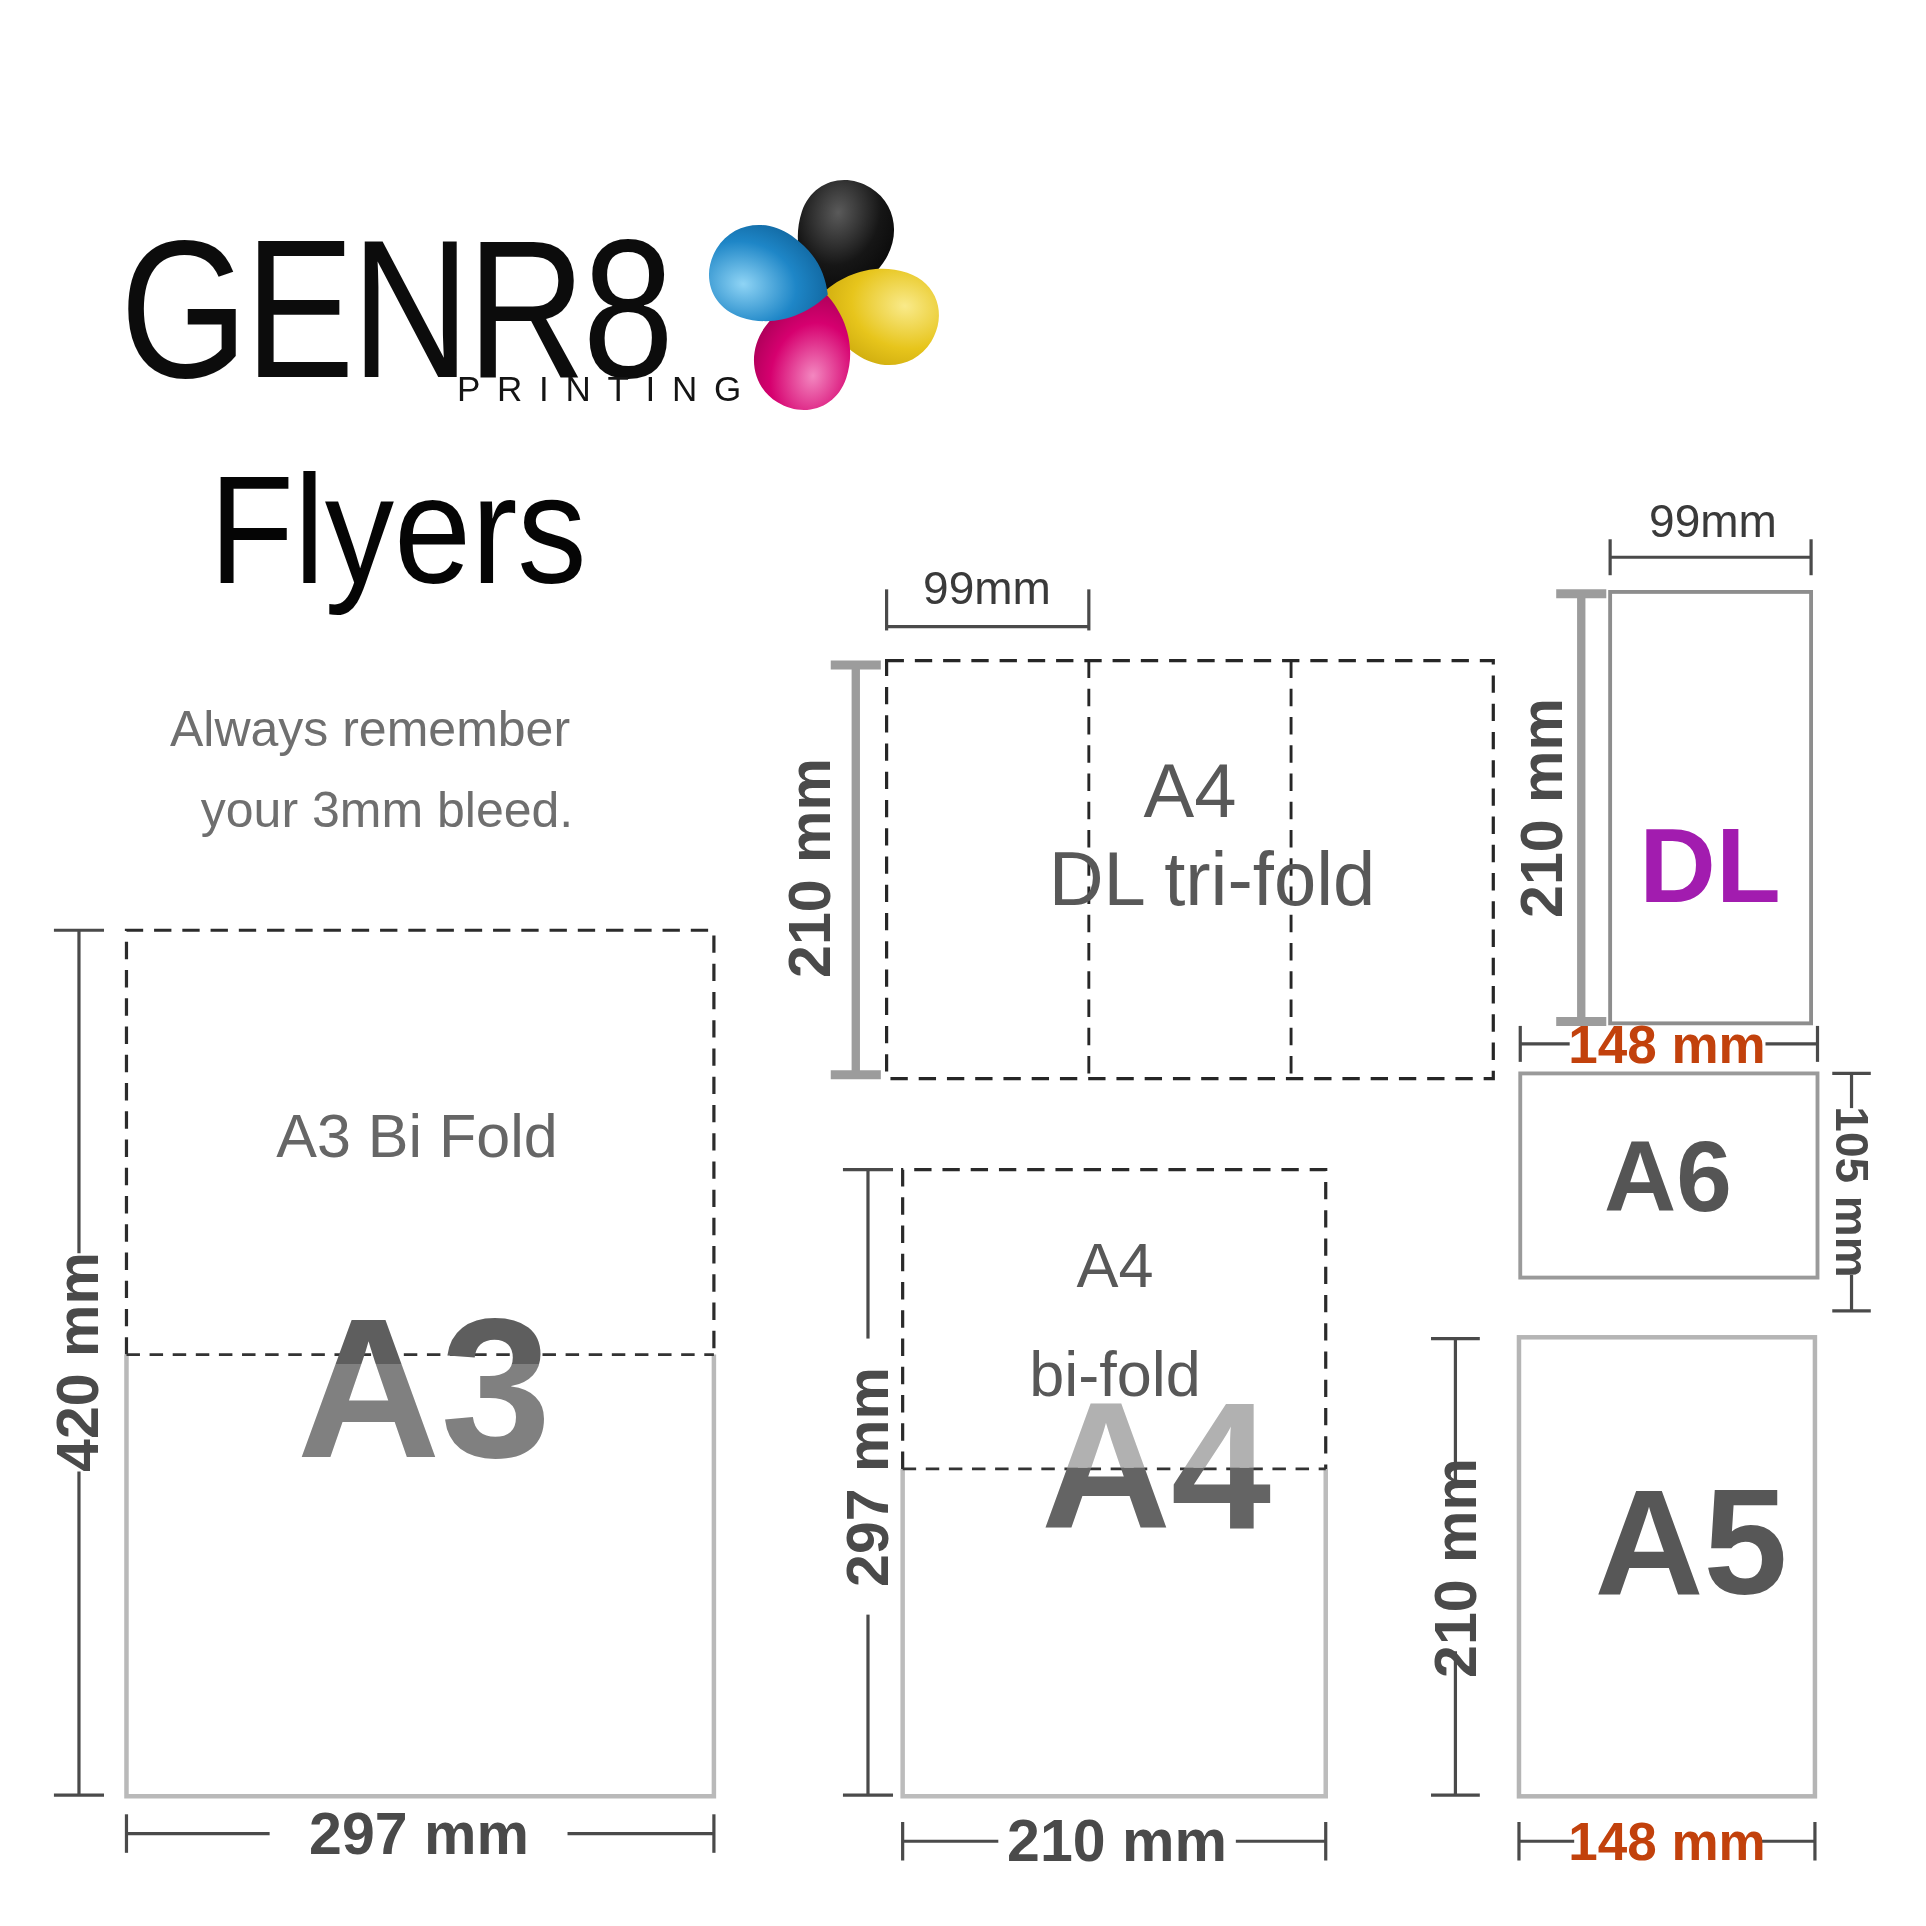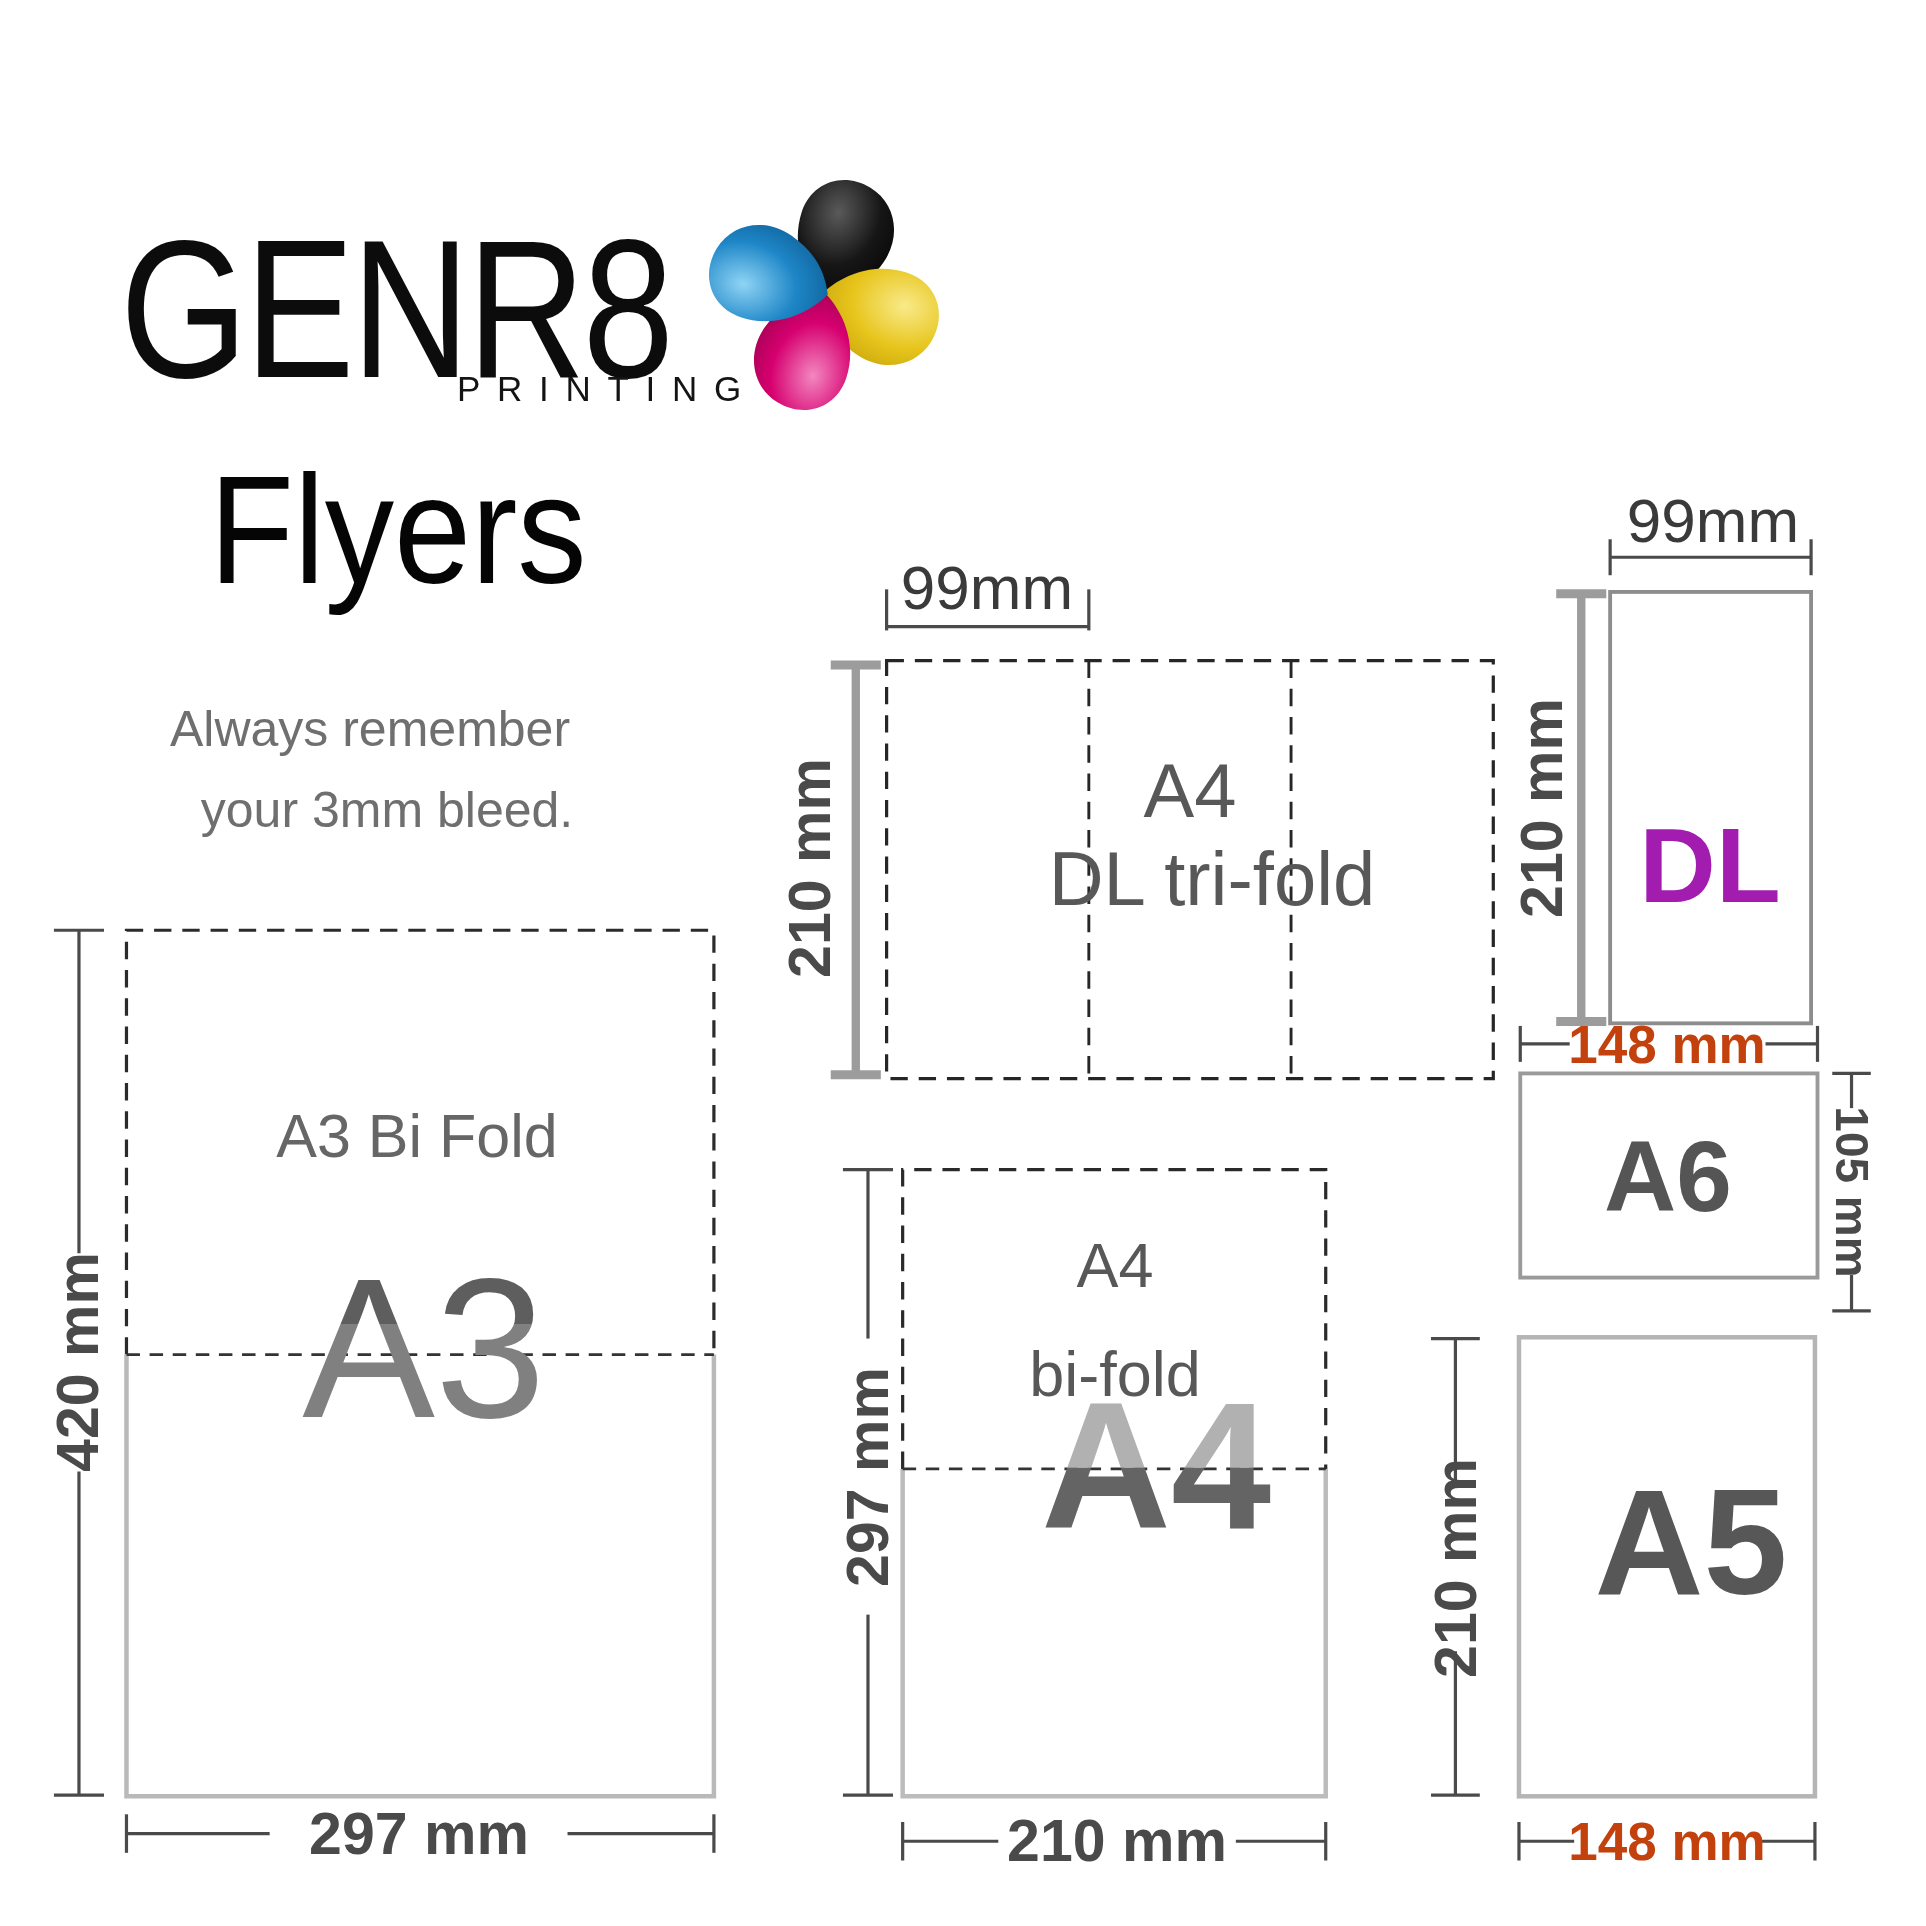--- a/index.html
+++ b/index.html
@@ -5,21 +5,21 @@
   html,body{margin:0;padding:0;background:#ffffff;}
   .canvas{position:relative;width:1926px;height:1926px;background:#ffffff;overflow:hidden;
           font-family:"Liberation Sans", sans-serif;text-align:center;}
   svg{position:absolute;left:0;top:0;}
   .lbl{position:absolute;line-height:1;white-space:nowrap;
        transform:translate(-50%,-50%);font-family:"Liberation Sans", sans-serif;}
   .rot{transform:translate(-50%,-50%) rotate(-90deg);}
   .rotcw{transform:translate(-50%,-50%) rotate(90deg);}
   .dim{font-weight:bold;color:#4a4a4a;font-size:59px;}
   .dimsm{font-weight:bold;color:#c2410c;font-size:53px;}
-  .dim99{font-weight:normal;color:#3a3a3a;font-size:62px;}
+  .dim99{font-weight:normal;color:#3a3a3a;font-size:46px;}
   .inner{color:#585858;font-size:76px;}
   .brand{position:absolute;left:120px;top:212px;font-size:196px;letter-spacing:-3.9px;
          color:#0c0c0c;transform:scaleX(0.84);transform-origin:left top;line-height:1;}
   .tagline{position:absolute;left:457px;top:371px;font-size:35px;letter-spacing:16.7px;
            color:#141414;line-height:1;}
   .title{position:absolute;left:398px;top:453px;font-size:154px;color:#050505;line-height:1;
          transform:translateX(-50%) scaleX(0.9);white-space:nowrap;}
   .note{color:#6f6f6f;font-size:50px;}
   .two{display:grid;place-items:center;}
   .two span{grid-area:1/1;}
@@ -168,21 +168,21 @@
       <path d="M2,6 C -40,-22 -70,-70 -64,-126 C -58,-178 -10,-205 38,-188 C 86,-171 104,-118 84,-72 C 64,-26 36,-6 2,6 Z" transform="rotate(180)" fill="url(#gM)"></path>
       <path d="M2,6 C -40,-22 -70,-70 -64,-126 C -58,-178 -10,-205 38,-188 C 86,-171 104,-118 84,-72 C 64,-26 36,-6 2,6 Z" transform="rotate(270)" fill="url(#gC)"></path>
     </g>
   </svg>
 
   <div class="title">Flyers</div>
   <div class="lbl note" style="left:370px;top:729px;">Always remember</div>
   <div class="lbl note" style="left:387px;top:810px;">your 3mm bleed.</div>
 
   <div class="lbl" style="left:417px;top:1136px;font-size:61px;color:#666666;">A3 Bi Fold</div>
-  <div class="lbl two" style="left:424px;top:1348px;font-size:199px;font-weight:normal;">
+  <div class="lbl two" style="left:424px;top:1388px;font-size:199px;font-weight:bold;">
     <span class="a3top">A3</span>
     <span class="a3bot">A3</span>
   </div>
   <div class="lbl dim rot" style="left:78px;top:1362px;">420 mm</div>
   <div class="lbl dim" style="left:419px;top:1834px;">297 mm</div>
 
   <div class="lbl inner" style="left:1190px;top:791px;">A4</div>
   <div class="lbl inner" style="left:1212px;top:863px;margin-top:16px;">DL tri-fold</div>
   <div class="lbl dim99" style="left:987px;top:588px;">99mm</div>
   <div class="lbl dim rot" style="left:810px;top:868px;">210 mm</div>

